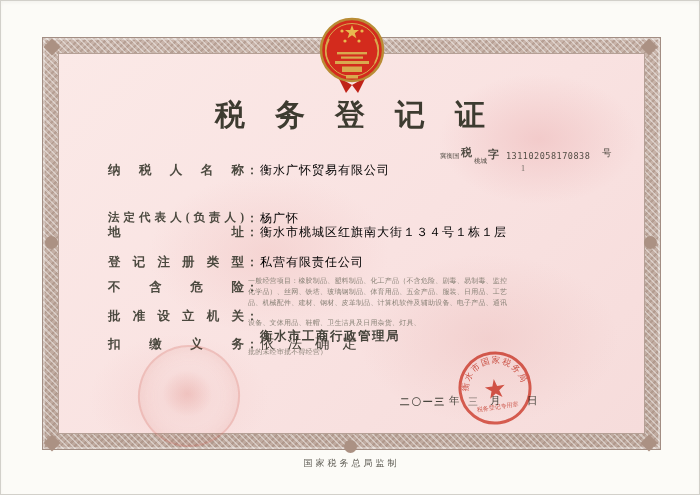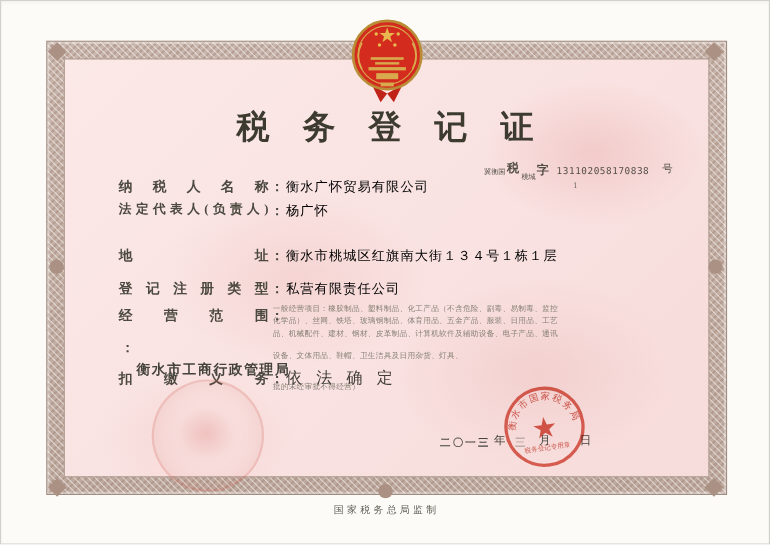--- a/index.html
+++ b/index.html
@@ -150,40 +150,41 @@
   <span class="serial s-zi">字</span>
   <span class="serial s-number">131102058170838</span>
   <span class="serial s-hao">号</span>
   <span class="serial s-hand">1</span>
 
   <div class="row" style="top:162px">
     <div class="lab">纳税人名称</div>
     <div class="colon">：</div>
     <div class="val">衡水广怀贸易有限公司</div>
   </div>
-  <div class="row" style="top:183px">
+  <div class="row" style="top:210px">
     <div class="lab small">法定代表人(负责人)</div>
     <div class="colon">：</div>
     <div class="val">杨广怀</div>
   </div>
   <div class="row" style="top:224px">
     <div class="lab">地址</div>
     <div class="colon">：</div>
     <div class="val">衡水市桃城区红旗南大街１３４号１栋１层</div>
   </div>
   <div class="row" style="top:254px">
     <div class="lab">登记注册类型</div>
     <div class="colon">：</div>
     <div class="val">私营有限责任公司</div>
   </div>
   <div class="row" style="top:279px">
-    <div class="lab">经营范围</div>
+    <div class="lab">不含危险</div>
     <div class="colon">：</div>
   </div>
   <div class="row" style="top:308px;z-index:5">
+    <div class="lab">批准设立机关</div>
     <div class="colon">：</div>
     <div class="val boldv" style="margin-top:20px">衡水市工商行政管理局</div>
   </div>
   <div class="row" style="top:336px;z-index:5">
     <div class="lab">扣缴义务</div>
     <div class="colon">：</div>
     <div class="val spaced">依法确定</div>
   </div>
 
   <div class="scope-line" style="top:276px">一般经营项目：橡胶制品、塑料制品、化工产品（不含危险、剧毒、易制毒、监控</div>

